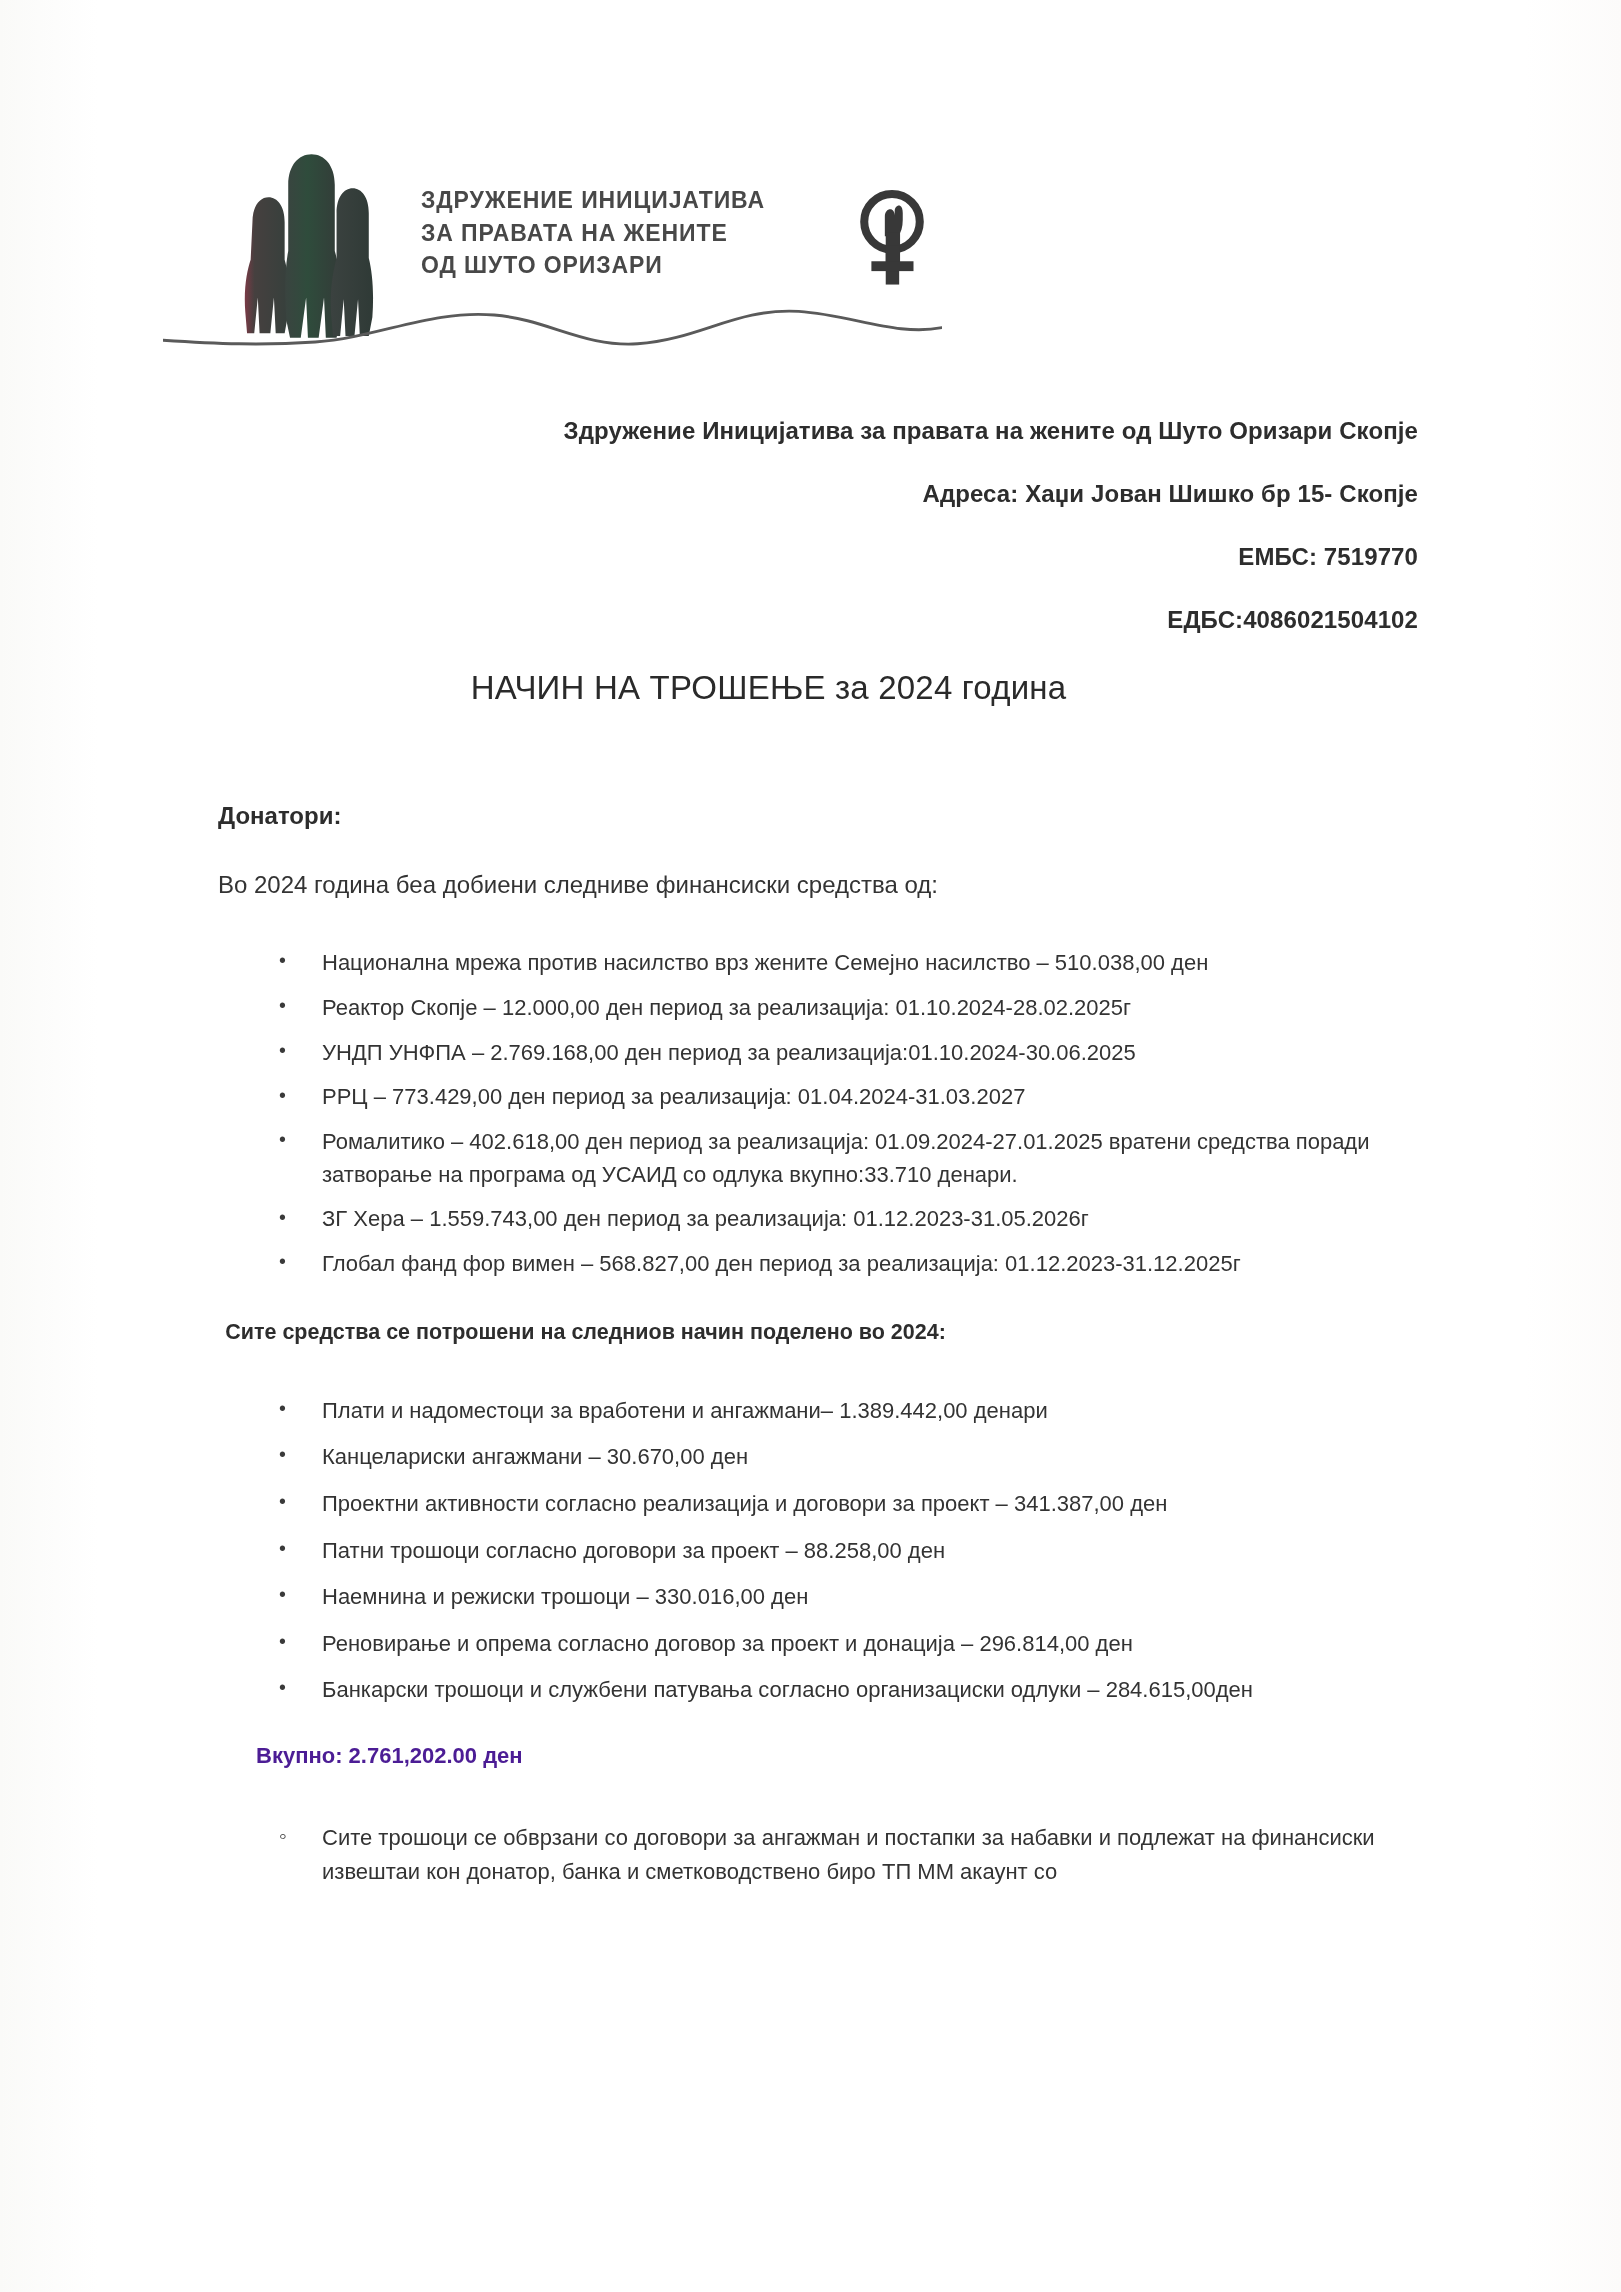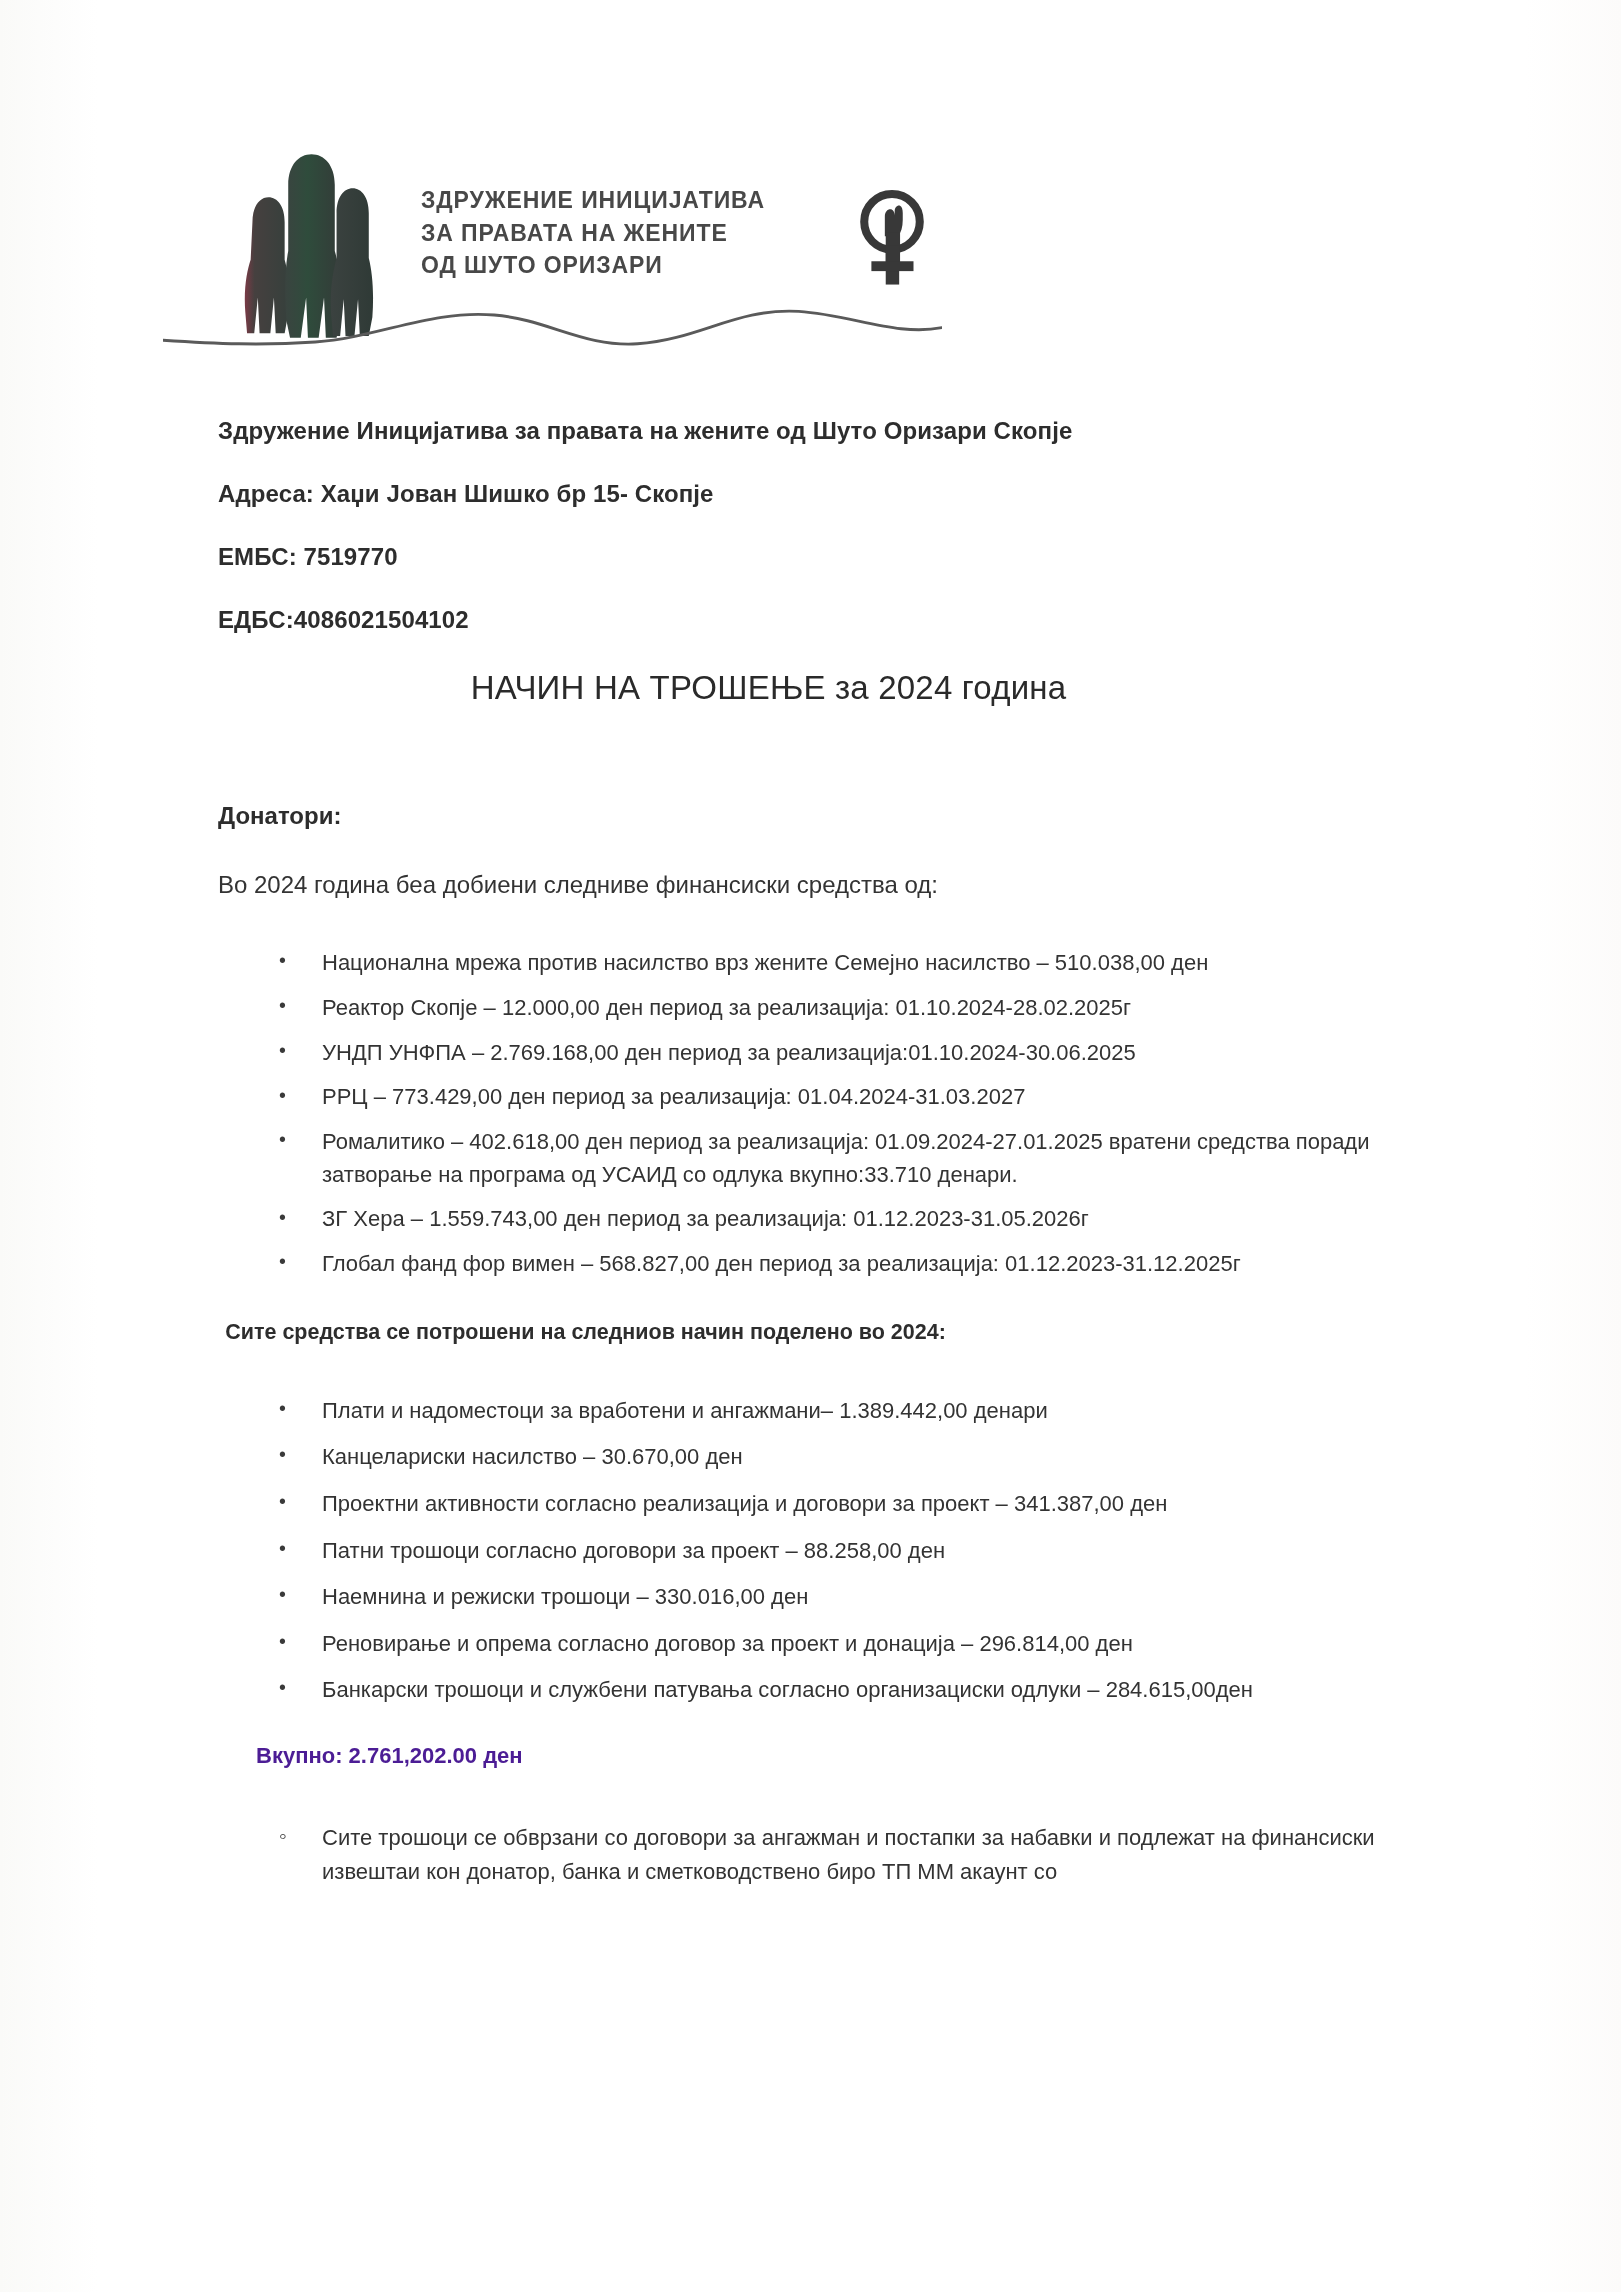--- a/index.html
+++ b/index.html
@@ -81,20 +81,21 @@
     width: 1200px;
     color: #343434;
   }
 
   .hdr-line {
     font-size: 24px;
     font-weight: 700;
     color: #2d2d2d;
     margin: 0 0 35px 0;
     letter-spacing: 0.1px;
+    text-align: right;
   }
 
   .doc-title {
     font-size: 33px;
     font-weight: 400;
     color: #2a2a2a;
     text-align: center;
     margin: 29px 0 0 0;
     letter-spacing: 0.2px;
     padding-right: 99px;
@@ -250,21 +251,21 @@
       <li>РРЦ – 773.429,00 ден период за реализација: 01.04.2024-31.03.2027</li>
       <li>Ромалитико – 402.618,00 ден период за реализација: 01.09.2024-27.01.2025 вратени средства поради затворање на програма од УСАИД со одлука вкупно:33.710 денари.</li>
       <li>ЗГ Хера – 1.559.743,00 ден период за реализација: 01.12.2023-31.05.2026г</li>
       <li>Глобал фанд фор вимен – 568.827,00 ден период за реализација: 01.12.2023-31.12.2025г</li>
     </ul>
 
     <p class="bold-note">Сите средства се потрошени на следниов начин поделено во 2024:</p>
 
     <ul class="doc-list expenses">
       <li>Плати и надоместоци за вработени и ангажмани– 1.389.442,00 денари</li>
-      <li>Канцелариски насилство – 30.670,00 ден</li>
+      <li>Канцелариски ангажмани – 30.670,00 ден</li>
       <li>Проектни активности согласно реализација и договори за проект  – 341.387,00 ден</li>
       <li>Патни трошоци согласно договори за проект  – 88.258,00 ден</li>
       <li>Наемнина и режиски трошоци – 330.016,00 ден</li>
       <li>Реновирање и опрема согласно договор за проект и донација – 296.814,00 ден</li>
       <li>Банкарски трошоци и службени патувања согласно организациски одлуки – 284.615,00ден</li>
     </ul>
 
     <p class="total-line">Вкупно: 2.761,202.00 ден</p>
 
     <ul class="doc-list hollow closing">

